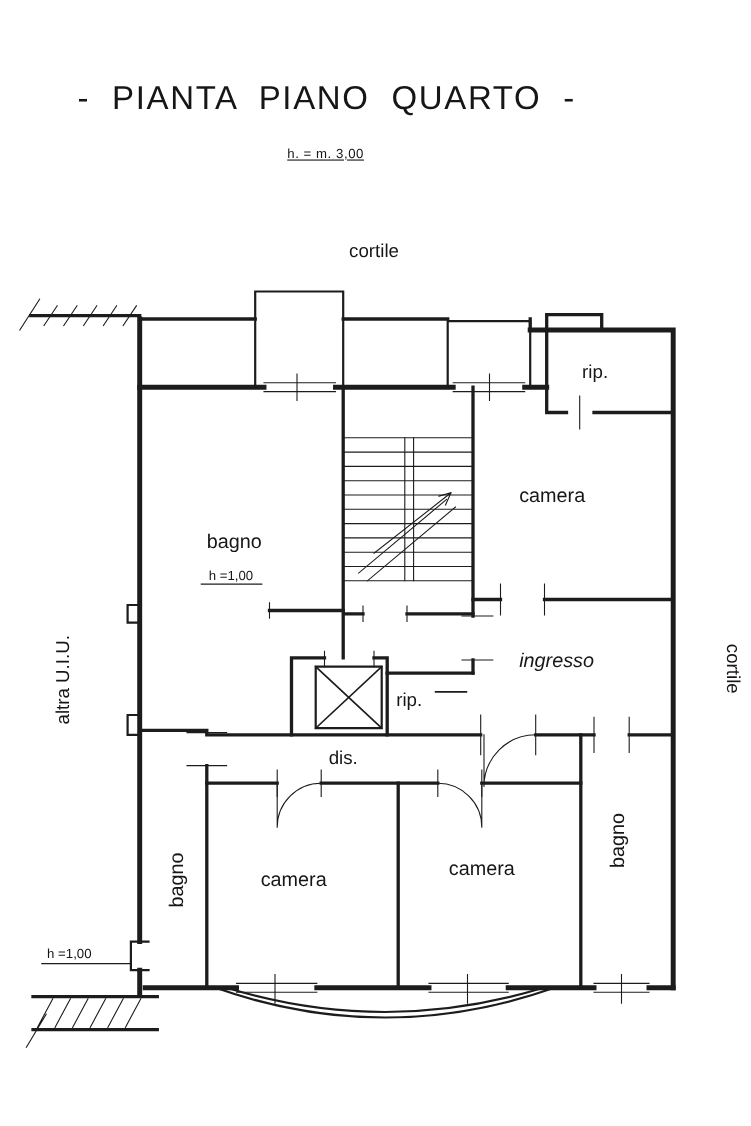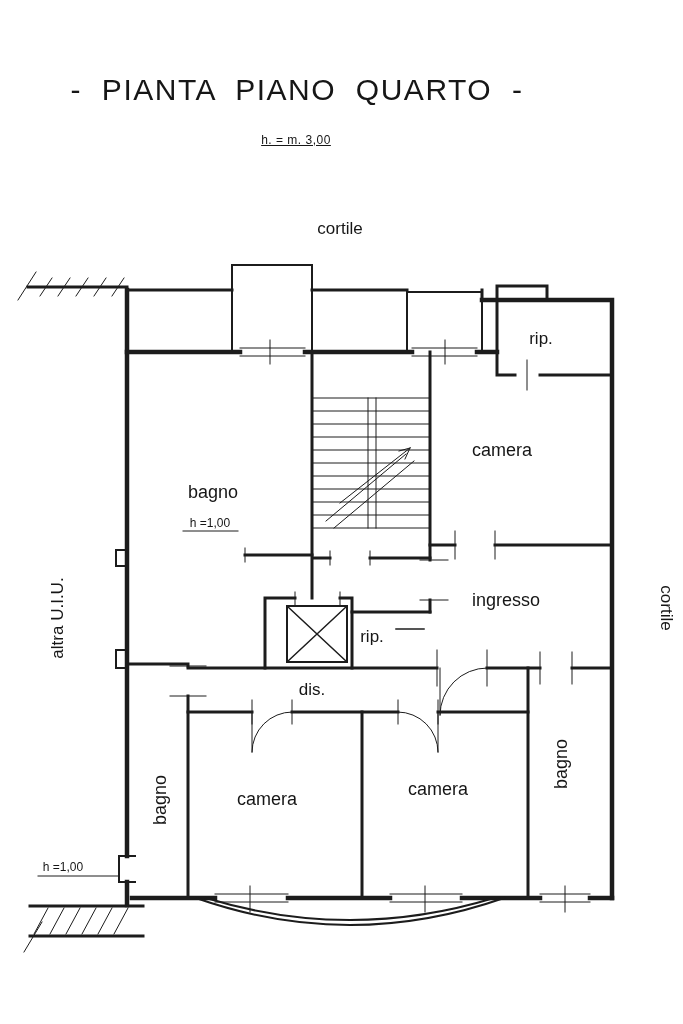--- a/index.html
+++ b/index.html
@@ -102,21 +102,21 @@
   <div class="lbl subtitle" style="left:296px; top:140px;">h. = m. 3,00</div>
 
   <div class="lbl area" style="left:340px; top:228px;">cortile</div>
   <div class="lbl area rot-cw" style="left:666px; top:608px;">cortile</div>
   <div class="lbl area rot-ccw" style="left:57px;  top:618px;">altra U.I.U.</div>
 
   <div class="lbl room" style="left:213px; top:492px;">bagno</div>
   <div class="lbl small-note" style="left:210px; top:523px;">h =1,00</div>
   <div class="lbl room" style="left:502px; top:450px;">camera</div>
   <div class="lbl area" style="left:541px; top:338px;">rip.</div>
-  <div class="lbl room" style="left:506px; top:600px;">ingresso</div>
+  <div class="lbl room" style="left:506px; top:600px;font-style:italic;">ingresso</div>
   <div class="lbl area" style="left:372px; top:636px;">rip.</div>
   <div class="lbl area" style="left:312px; top:689px;">dis.</div>
   <div class="lbl room rot-ccw" style="left:160px; top:800px;">bagno</div>
   <div class="lbl room" style="left:267px; top:799px;">camera</div>
   <div class="lbl room" style="left:438px; top:789px;">camera</div>
   <div class="lbl room rot-ccw" style="left:561px; top:764px;">bagno</div>
   <div class="lbl small-note" style="left:63px; top:867px;">h =1,00</div>
 
 </div>
 

